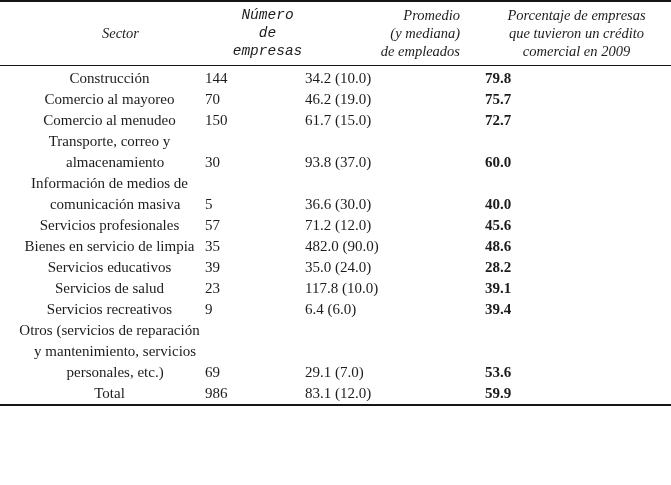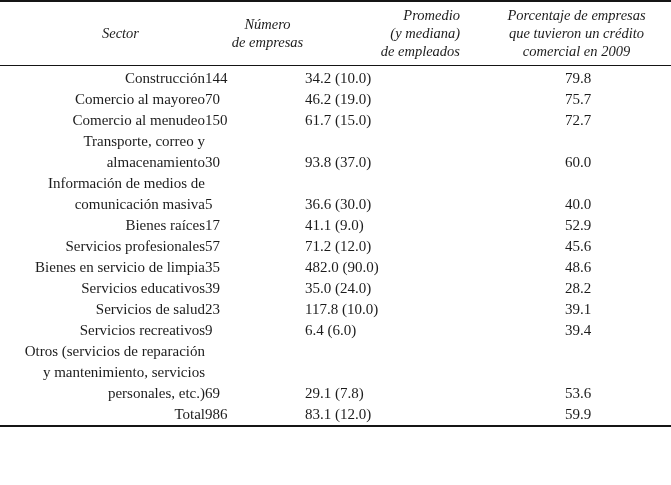--- a/index.html
+++ b/index.html
@@ -31,46 +31,46 @@
     font-style: italic;
     font-size: 14.5px;
     line-height: 18px;
     text-align: center;
     vertical-align: middle;
     white-space: pre-wrap;
     padding: 4px 0 5px 0;
     border-bottom: 1.5px solid #151515;
   }
   .paper-table thead th.h-sector     { padding-left: 36px; }
-  .paper-table thead th.h-empresas   { padding-left: 25px; }
+  .paper-table thead th.h-empresas   { padding-left: 25px; font-family: Liberation Mono, monospace; }
   .paper-table thead th.h-empleados  { padding-left: 12px; text-align: right; }
   .paper-table thead th.h-porcentaje { padding-left: 22px; }
 
   .paper-table tbody td {
     font-size: 15px;
     line-height: 21px;
     vertical-align: bottom;
     padding: 0;
     white-space: pre-wrap;
   }
   .paper-table tbody td.t-sector {
-    text-align: right;
+    text-align: center;
     padding-left: 14px;
   }
   .paper-table tbody td.t-empresas {
     text-align: left;
     padding-right: 10px;
   }
   .paper-table tbody td.t-empleados {
     text-align: left;
     padding-right: 5px;
   }
   .paper-table tbody td.t-porcentaje {
-    text-align: center;
     padding-left: 25px;
+    font-weight: bold;
   }
   .paper-table tbody tr:first-child td {
     padding-top: 2px;
   }
 </style>
 </head>
 <body>
 
 <table class="paper-table">
   <colgroup>
@@ -119,26 +119,20 @@
       <td class="t-porcentaje">60.0</td>
     </tr>
     <tr>
       <td class="t-sector">Información de medios de
    comunicación masiva</td>
       <td class="t-empresas">5</td>
       <td class="t-empleados">36.6 (30.0)</td>
       <td class="t-porcentaje">40.0</td>
     </tr>
     <tr>
-      <td class="t-sector">Bienes raíces</td>
-      <td class="t-empresas">17</td>
-      <td class="t-empleados">41.1 (9.0)</td>
-      <td class="t-porcentaje">52.9</td>
-    </tr>
-    <tr>
       <td class="t-sector">Servicios profesionales</td>
       <td class="t-empresas">57</td>
       <td class="t-empleados">71.2 (12.0)</td>
       <td class="t-porcentaje">45.6</td>
     </tr>
     <tr>
       <td class="t-sector">Bienes en servicio de limpia</td>
       <td class="t-empresas">35</td>
       <td class="t-empleados">482.0 (90.0)</td>
       <td class="t-porcentaje">48.6</td>
@@ -159,21 +153,21 @@
       <td class="t-sector">Servicios recreativos</td>
       <td class="t-empresas">9</td>
       <td class="t-empleados">6.4 (6.0)</td>
       <td class="t-porcentaje">39.4</td>
     </tr>
     <tr>
       <td class="t-sector">Otros (servicios de reparación
    y mantenimiento, servicios
    personales, etc.)</td>
       <td class="t-empresas">69</td>
-      <td class="t-empleados">29.1 (7.8)</td>
+      <td class="t-empleados">29.1 (7.0)</td>
       <td class="t-porcentaje">53.6</td>
     </tr>
     <tr>
       <td class="t-sector">Total</td>
       <td class="t-empresas">986</td>
       <td class="t-empleados">83.1 (12.0)</td>
       <td class="t-porcentaje">59.9</td>
     </tr>
   </tbody>
 </table>

